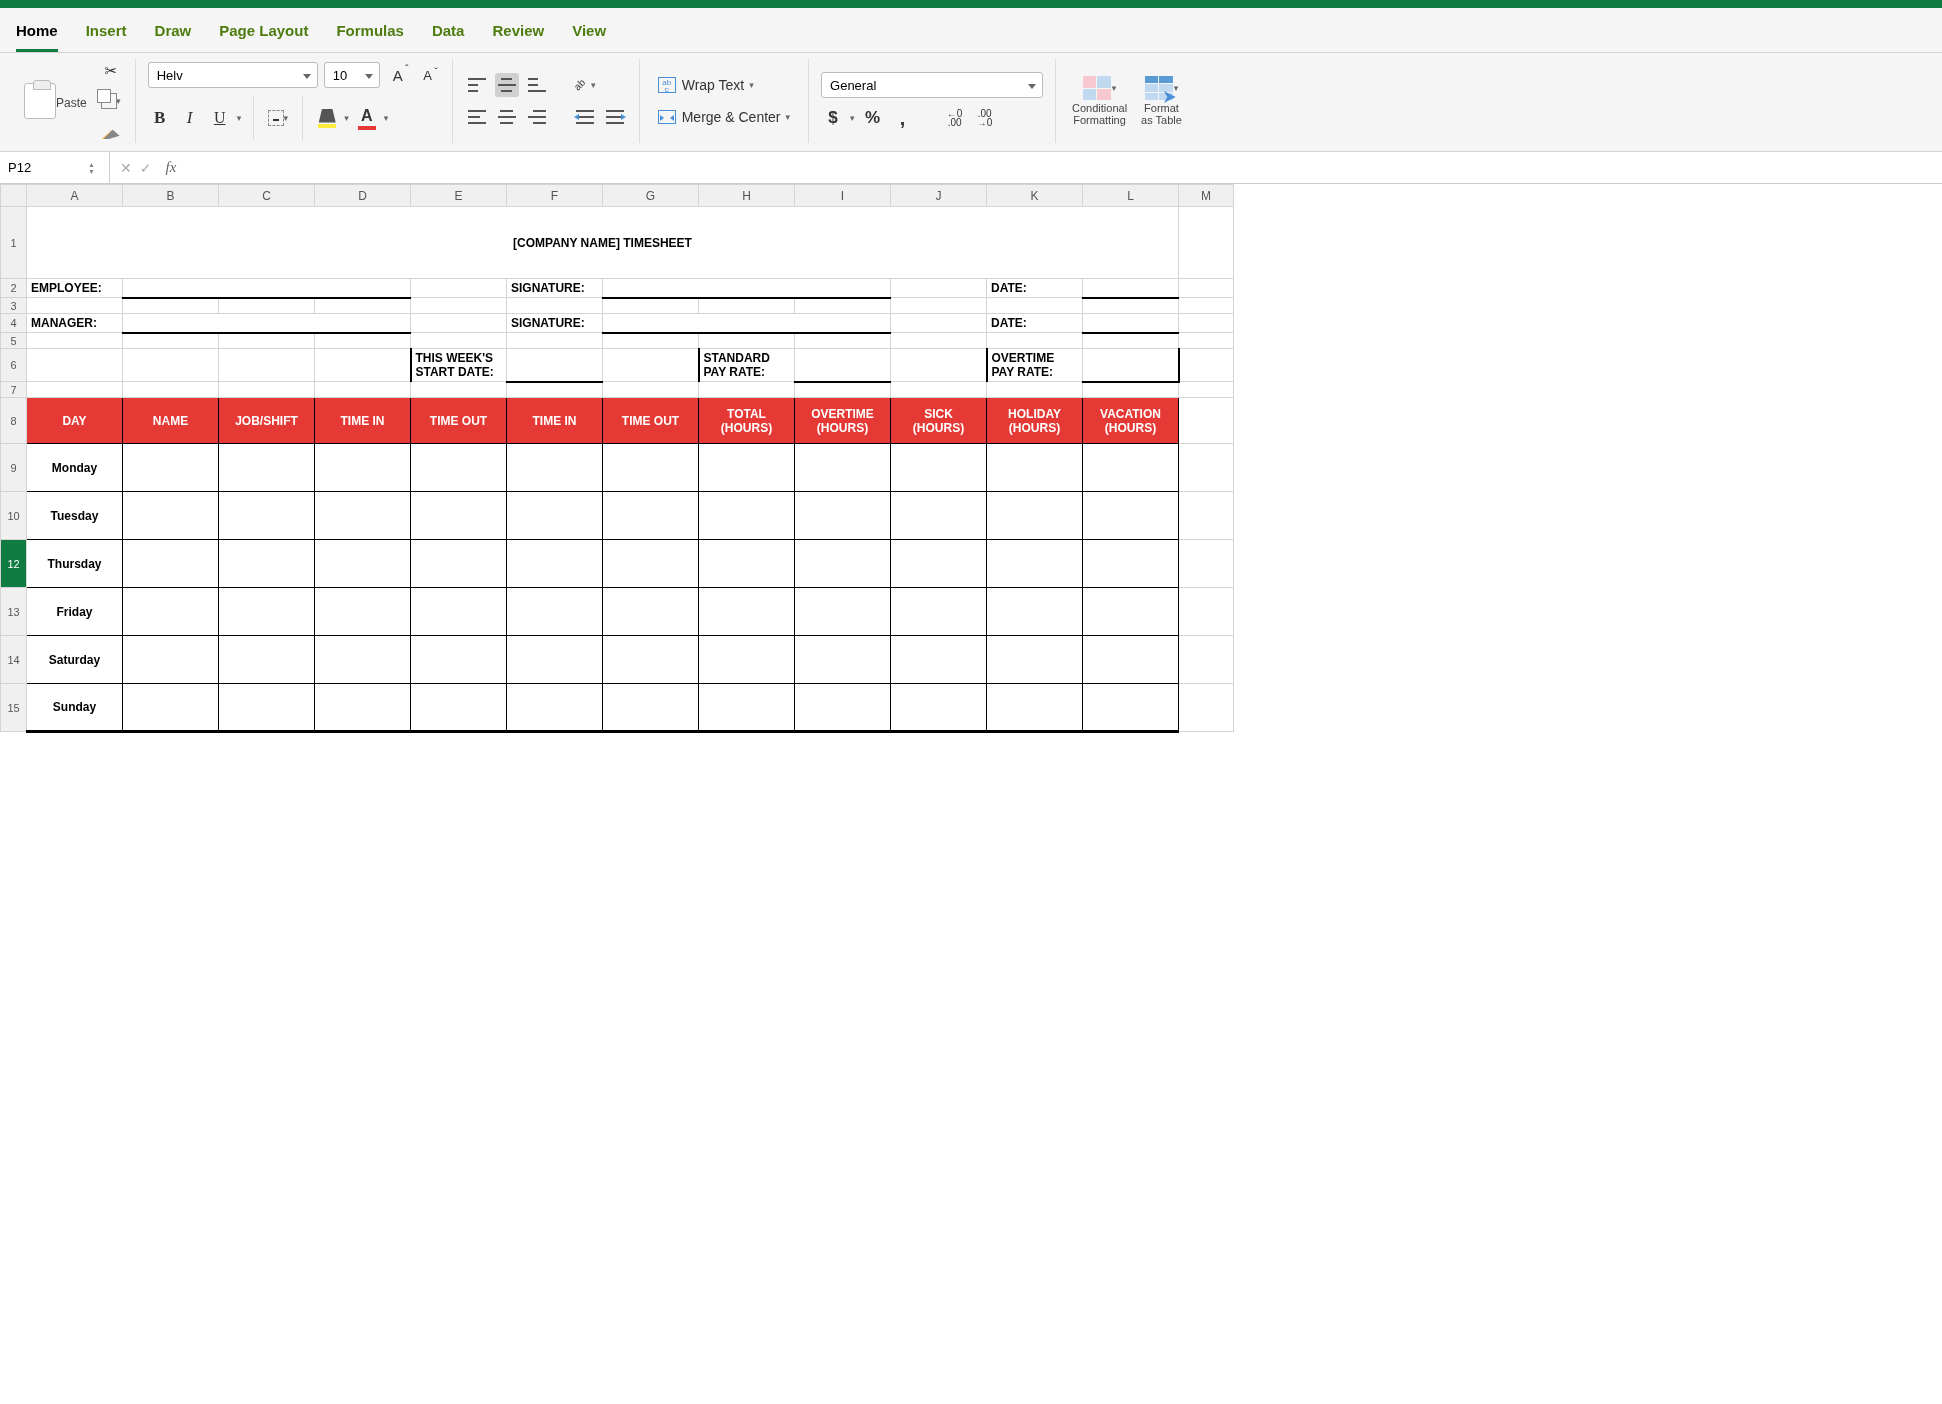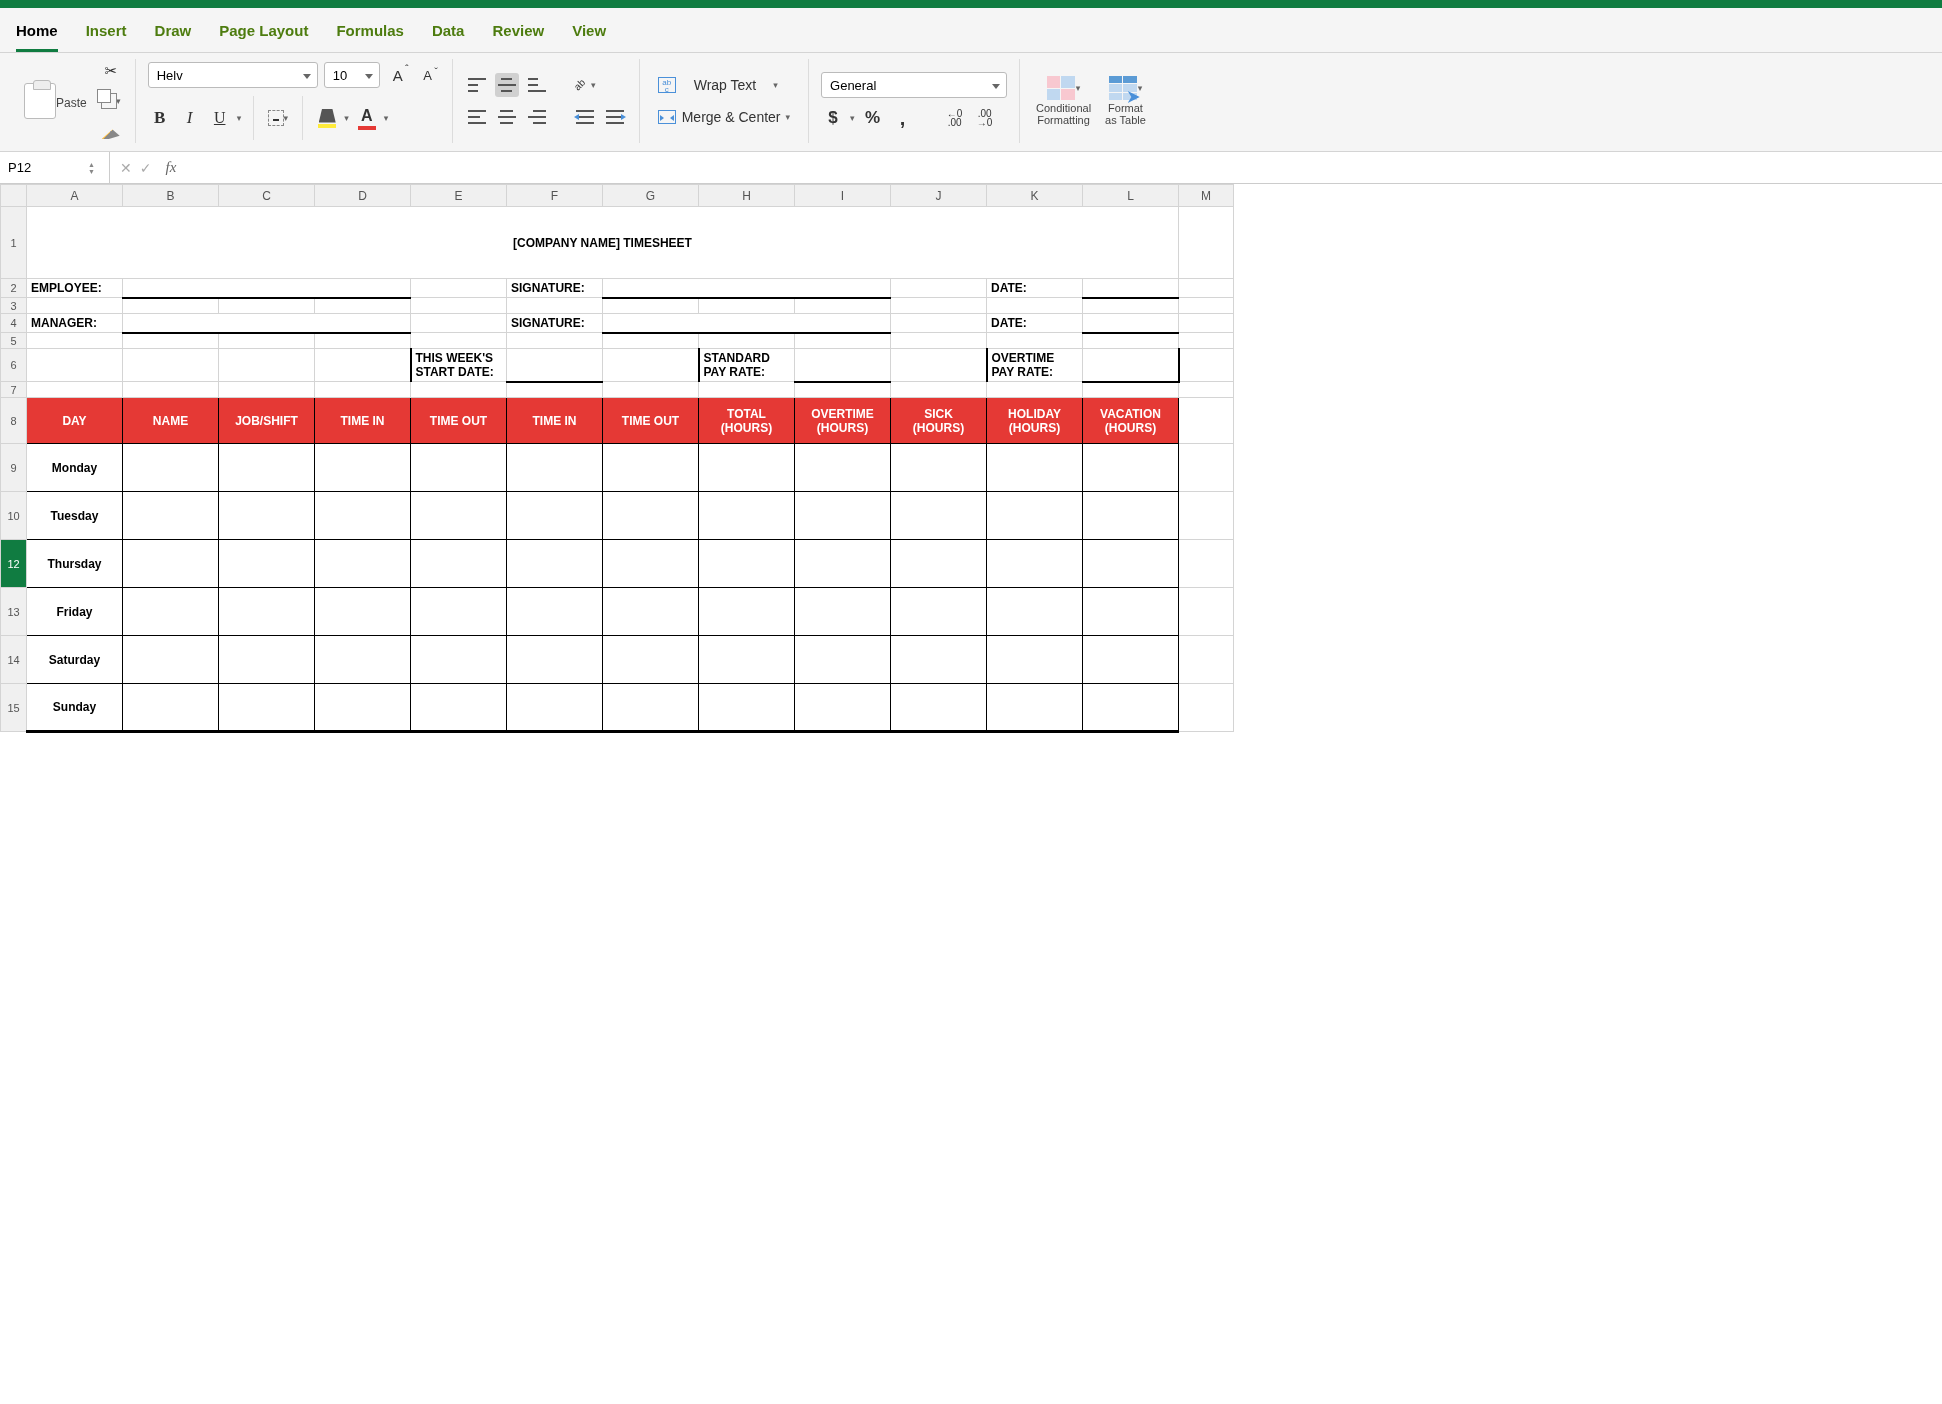--- a/index.html
+++ b/index.html
@@ -22,21 +22,21 @@
 
 .paste-big { display: flex; flex-direction: row; align-items: center; padding: 2px 6px; }
 .paste-icon { width: 32px; height: 36px; border: 1px solid #bbb; border-radius: 3px; position: relative; background: #fff; }
 .paste-icon::before { content: ""; position: absolute; top: -4px; left: 8px; width: 16px; height: 8px; border: 1px solid #bbb; border-radius: 3px 3px 0 0; background: #eee; }
 .paste-label { font-size: 12px; margin-top: 4px; color: #444; }
 
 .sel { height: 26px; border: 1px solid #bbb; border-radius: 3px; background: #fff; padding: 0 22px 0 8px; font-size: 13px; display: inline-flex; align-items: center; position: relative; cursor: pointer; }
 .sel::after { content: ""; position: absolute; right: 6px; top: 11px; border-left: 4px solid transparent; border-right: 4px solid transparent; border-top: 5px solid #666; }
 .font-sel { width: 170px; }
 .size-sel { width: 56px; }
-.numfmt-sel { width: 186px; }
+.numfmt-sel { width: 222px; }
 
 .vdiv { width: 1px; height: 44px; background: #dcdcdc; margin: 0 6px; }
 
 .icon-cut::before { content: "✂"; font-size: 15px; }
 .icon-copy { width: 16px; height: 16px; border: 1px solid #888; position: relative; }
 .icon-copy::after { content: ""; position: absolute; width: 12px; height: 12px; border: 1px solid #888; left: -5px; top: -5px; background: #fff; }
 .icon-brush { width: 18px; height: 16px; background: linear-gradient(135deg,#f5b942 0 50%,#888 50%); clip-path: polygon(0 100%, 60% 40%, 100% 80%, 40% 100%); }
 
 .bold { font-weight: 800; font-family: "Times New Roman", serif; font-size: 17px; }
 .italic { font-style: italic; font-family: "Times New Roman", serif; font-size: 17px; }
@@ -261,21 +261,21 @@
             <span></span>
             <span></span>
             <span></span>
           </span>
         </button>
     </div>
   </div>
 
   <div class="group">
     <div class="row">
-      <button class="btn" style="width:auto;gap:18px;padding:0 6px">
+      <button class="btn" style="width:auto;gap:6px;padding:0 6px">
         <span class="wrap-icon">ab<br>c</span>
         <span>Wrap Text</span>
         <span class="chev">▾</span>
       </button>
     </div>
     <div class="row">
       <button class="btn" style="width:auto;gap:6px;padding:0 6px">
         <span class="merge-icon"></span>
         <span>Merge &amp; Center</span>
         <span class="chev">▾</span>

